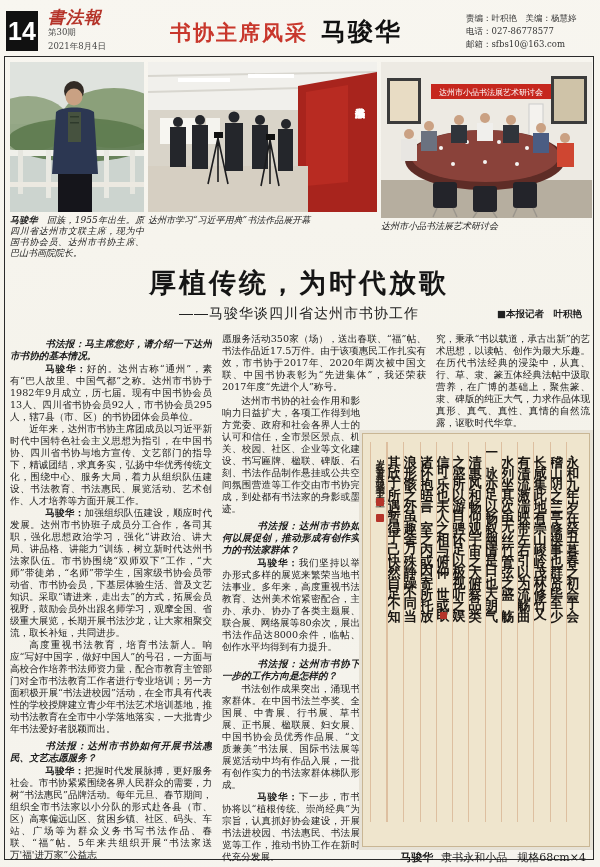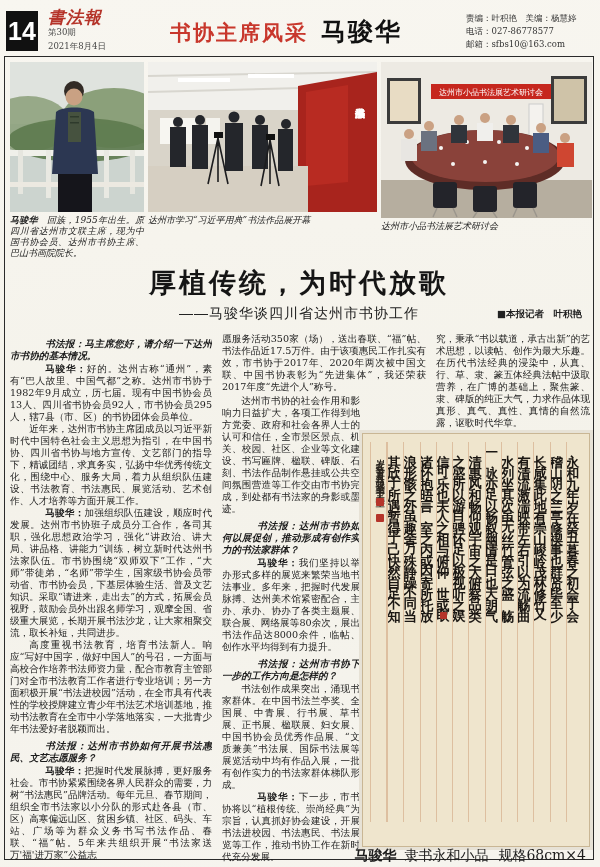--- a/index.html
+++ b/index.html
@@ -51,21 +51,21 @@
            border:1px solid #c9b694;box-sizing:border-box;padding:8px 7px 24px 7px;
            box-shadow:0 0 0 3px #e7e2d6;}
   .strips{display:flex;flex-direction:row-reverse;height:100%;}
   .strip{flex:1;border-left:1px solid #ddbfa0;writing-mode:vertical-rl;text-orientation:upright;
          font-size:13.5px;font-weight:bold;letter-spacing:11px;color:#1b1713;text-align:start;
          overflow:hidden;padding-top:2px;}
   .strip:last-child{border-right:1px solid #ddbfa0;}
   .sig{font-size:9px;letter-spacing:3px;font-weight:bold;color:#2a241e;position:relative;padding-top:10px;}
   .seal{display:inline-block;width:8px;height:8px;background:#b5342a;border-radius:1px;margin:4px 0;}
   .seal-small{display:inline-block;width:7px;height:7px;background:#b5342a;border-radius:1px;margin:3px 0;}
-  .art-caption{position:absolute;right:2px;bottom:0;font-size:14px;color:#1d1d1d;white-space:nowrap;}
+  .art-caption{position:absolute;right:2px;bottom:0;font-size:11px;color:#1d1d1d;white-space:nowrap;}
   .art-caption b{margin-right:8px;}
   .art-caption .t{margin-right:10px;}
 </style>
 </head>
 <body>
 
 <div class="page">
 
   <div class="masthead">
     <div class="pagenum">14</div>
@@ -227,21 +227,21 @@
         <p class="para"><span class="lead">马骏华：</span><span>把握时代发展脉搏，更好服务社会。市书协紧紧围绕各界人民群众的需要，力树“书法惠民”品牌活动。每年元旦、春节期间，组织全市书法家以小分队的形式赴各县（市、区）高寒偏远山区、贫困乡镇、社区、码头、车站、广场等为群众义务书写书法作品、春联、“福”帖。5年来共组织开展“书法家送万'福'进万家”公益志</span></p>
       </div>
 
       <div class="colA c2">
         <div class="wide">
           <p class="para cont"><span>愿服务活动350家（场），送出春联、“福”帖、书法作品近17.5万件。由于该项惠民工作扎实有效，市书协于2017年、2020年两次被中国文联、中国书协表彰为“先进集体”，我还荣获2017年度“先进个人”称号。</span></p>
         </div>
         <div class="narrow">
           <p class="para"><span>达州市书协的社会作用和影响力日益扩大，各项工作得到地方党委、政府和社会各界人士的认可和信任，全市景区景点、机关、校园、社区、企业等文化建设、书写匾牌、楹联、碑版、石刻、书法作品制作悬挂或公共空间氛围营造等工作交由市书协完成，到处都有书法家的身影或墨迹。</span></p>
           <p class="para q"><span class="lead">书法报：</span><span>达州市书协如何以展促创，推动形成有创作实力的书法家群体？</span></p>
-          <p class="para"><span class="lead">马骏华：</span><span>我们坚持以举办形式多样的展览来繁荣当地书法事业。多年来，把握时代发展脉搏、达州美术馆紧密配合，主办、承办、协办了各类主题展、联合展、网络展等80余次，展出书法作品达8000余件，临帖、创作水平均得到有力提升。</span></p>
+          <p class="para"><span class="lead">马骏华：</span><span>我们坚持以举办形式多样的展览来繁荣当地书法事业。多年来，高度重视书法教育、达州美术馆紧密配合，主办、承办、协办了各类主题展、联合展、网络展等80余次，展出书法作品达8000余件，临帖、创作水平均得到有力提升。</span></p>
           <p class="para q"><span class="lead">书法报：</span><span>达州市书协下一步的工作方向是怎样的？</span></p>
           <p class="para"><span>书法创作成果突出，涌现书家群体。在中国书法兰亭奖、全国展、中青展、行书展、草书展、正书展、楹联展、妇女展、中国书协会员优秀作品展、“文质兼美”书法展、国际书法展等展览活动中均有作品入展，一批有创作实力的书法家群体梯队形成。</span></p>
           <p class="para"><span class="lead">马骏华：</span><span>下一步，市书协将以“植根传统、崇尚经典”为宗旨，认真抓好协会建设，开展书法进校园、书法惠民、书法展览等工作，推动书协工作在新时代充分发展。</span></p>
 
         </div>
       </div>
 
       <div class="colA c3">
         <p class="para cont"><span>究，秉承“书以载道，承古出新”的艺术思想，以读帖、创作为最大乐趣。在历代书法经典的浸染中，从真、行、草、隶、篆五体经典法帖中汲取营养，在广博的基础上，聚焦篆、隶、碑版的纯正大气，力求作品体现真形、真气、真性、真情的自然流露，讴歌时代华章。</span></p>
       </div>

